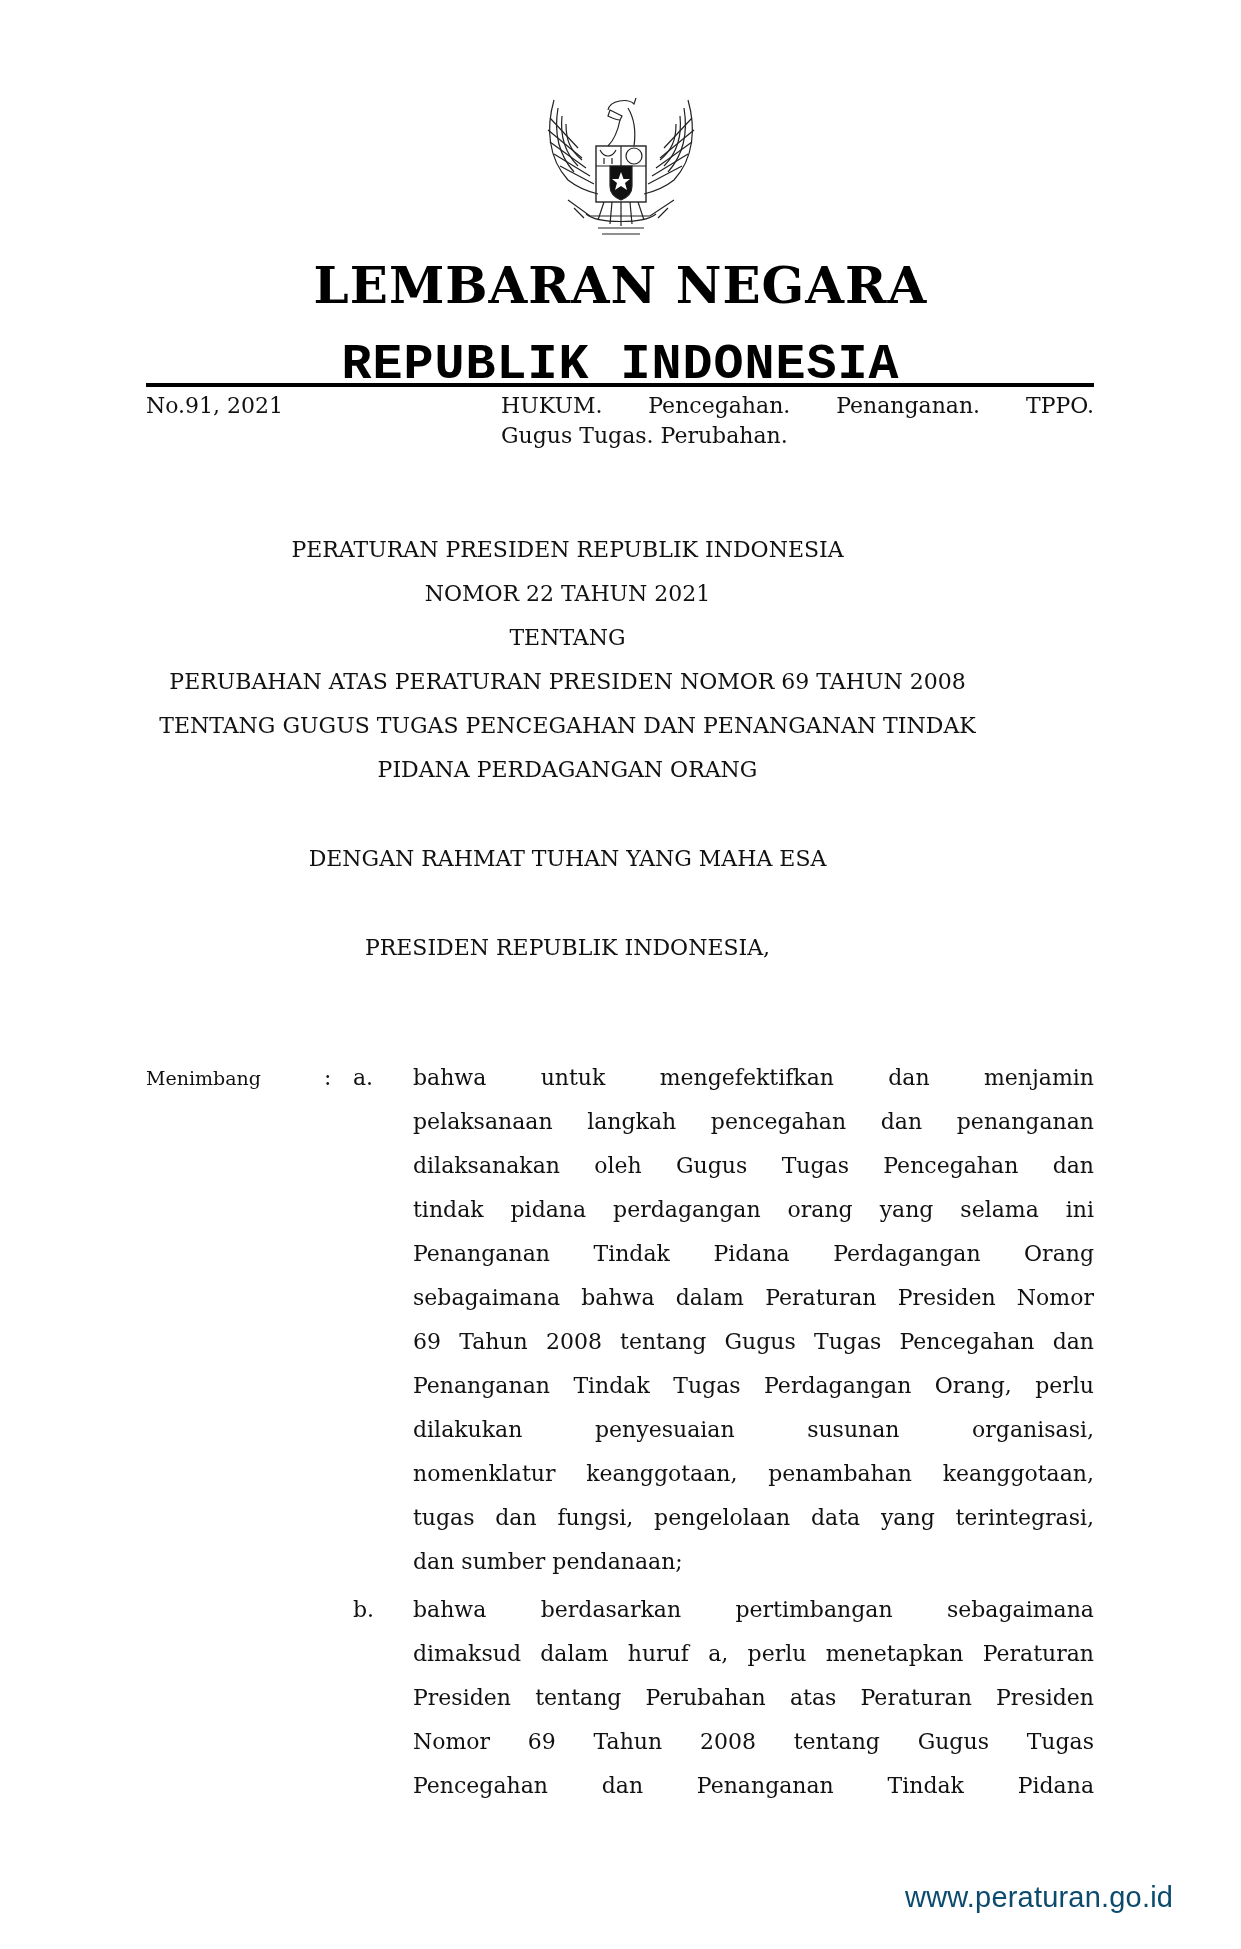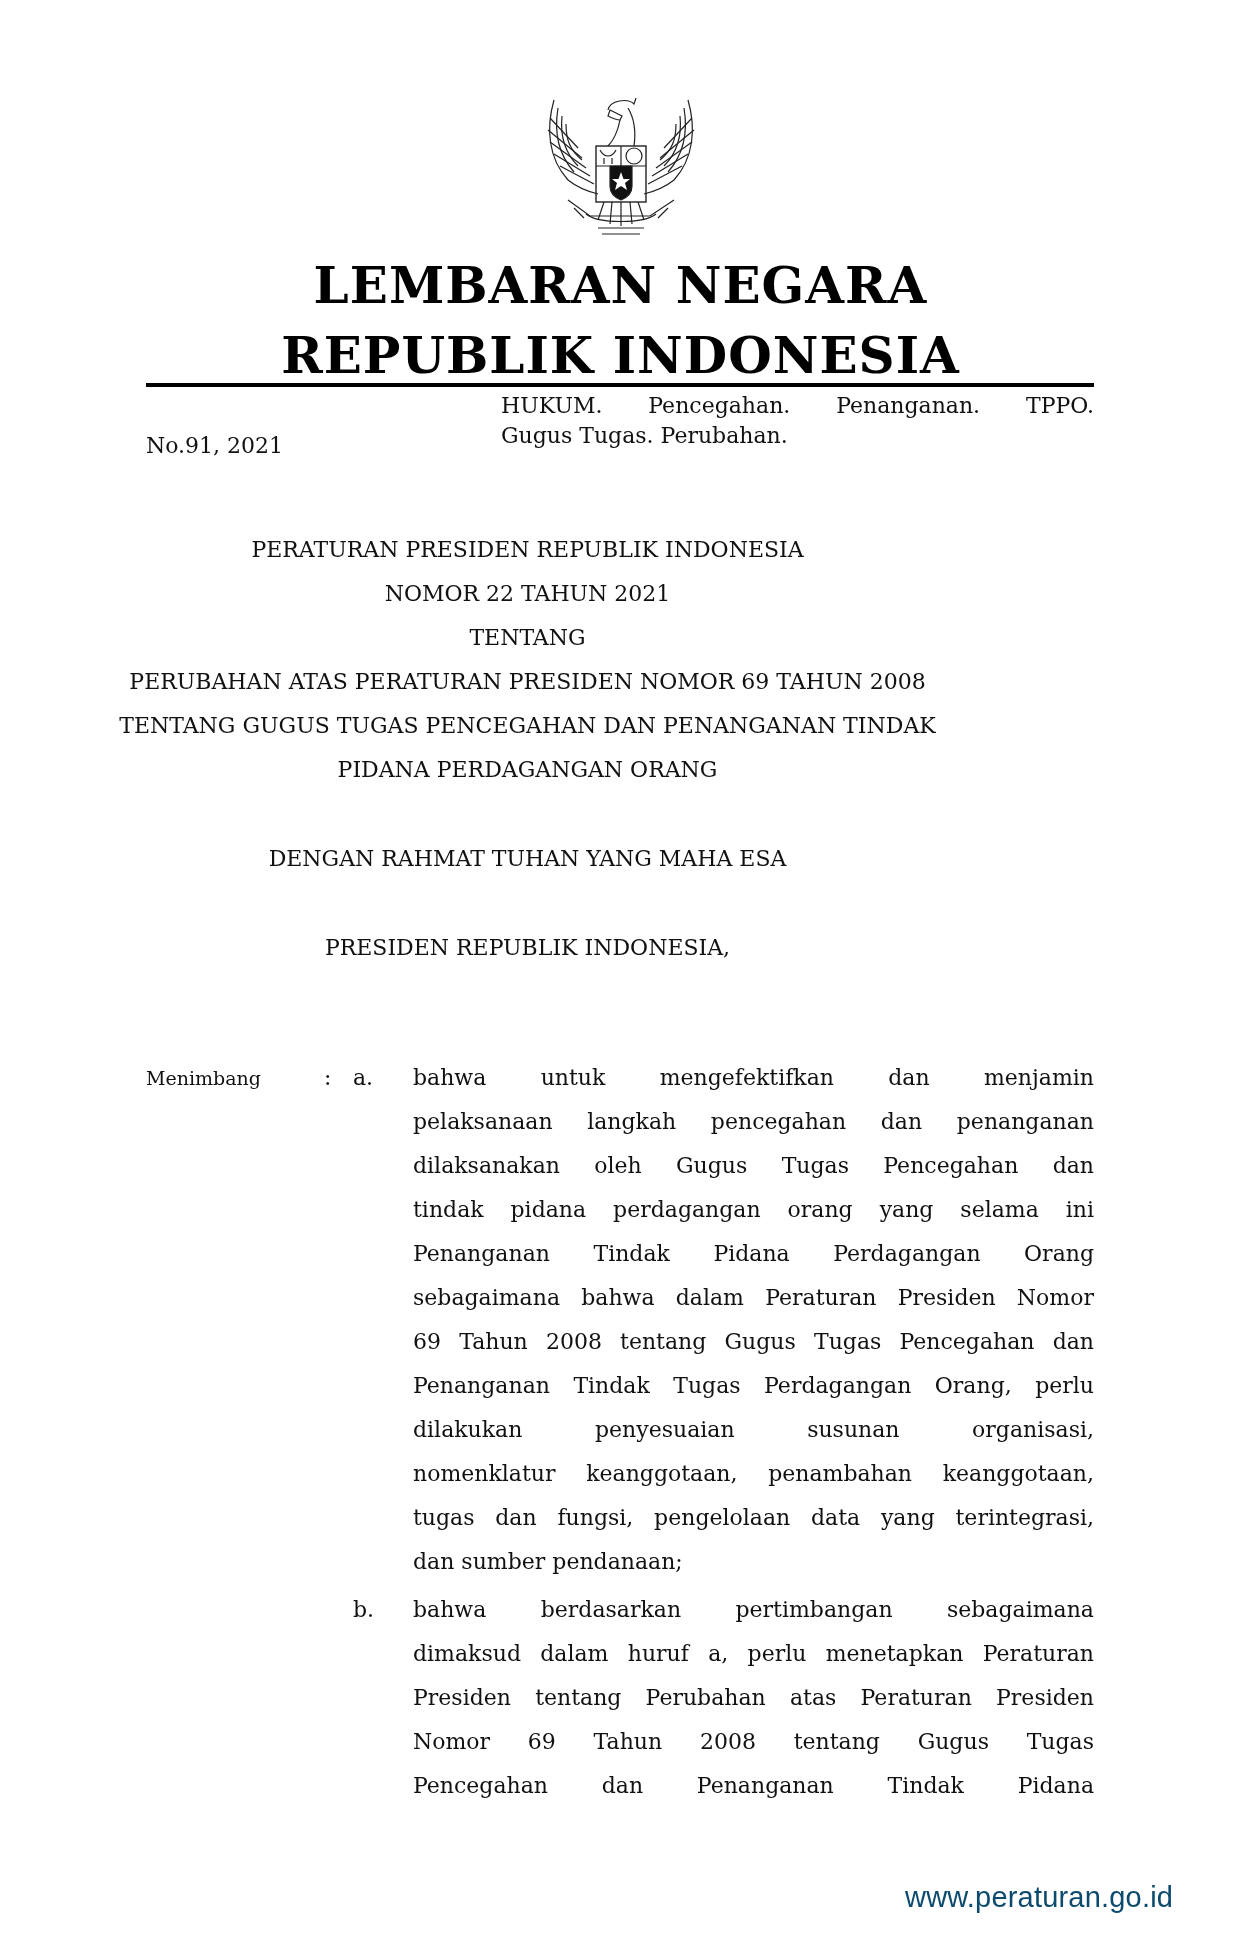--- a/index.html
+++ b/index.html
@@ -11,36 +11,36 @@
   .emblem {
     position: absolute; left: 538px; top: 88px; width: 166px; height: 152px;
   }
   .masthead {
     position: absolute; left: 0; width: 1241px; text-align: center;
     font-family: "DejaVu Serif", serif; font-weight: bold;
     font-size: 50px; letter-spacing: 1px; color: #000;
     transform: scaleX(1.0);
   }
   .masthead.l1 { top: 256px; }
-  .masthead.l2 { top: 326px; }
+  .masthead.l2 { top: 336px; font-family: Liberation Mono, monospace; }
   .rule {
     position: absolute; left: 146px; width: 948px; top: 383px; height: 4px; background: #000;
   }
   .issue-no {
-    position: absolute; left: 146px; top: 391px; font-size: 22px; line-height: 30px; margin-top: 40px;
+    position: absolute; left: 146px; top: 391px; font-size: 22px; line-height: 30px;
   }
   .keywords {
     position: absolute; left: 501px; top: 391px; width: 593px;
     font-size: 22px; line-height: 30px; text-align: justify; text-align-last: left;
   }
   .keywords .kw-line1 { display: block; text-align: justify; text-align-last: justify; }
   .keywords .kw-line2 { display: block; }
   .center-line {
     position: absolute; left: 0; width: 1055px; text-align: center;
-    font-size: 22px; line-height: 30px; white-space: nowrap;
+    font-size: 22px; line-height: 30px; white-space: nowrap; padding-left: 40px;
   }
   .consider-label {
     position: absolute; left: 146px; top: 1063px; font-size: 19px; line-height: 30px;
   }
   .consider-colon {
     position: absolute; left: 324px; top: 1063px; font-size: 22px; line-height: 30px;
   }
   .item-marker {
     position: absolute; font-size: 22px; line-height: 30px;
   }

